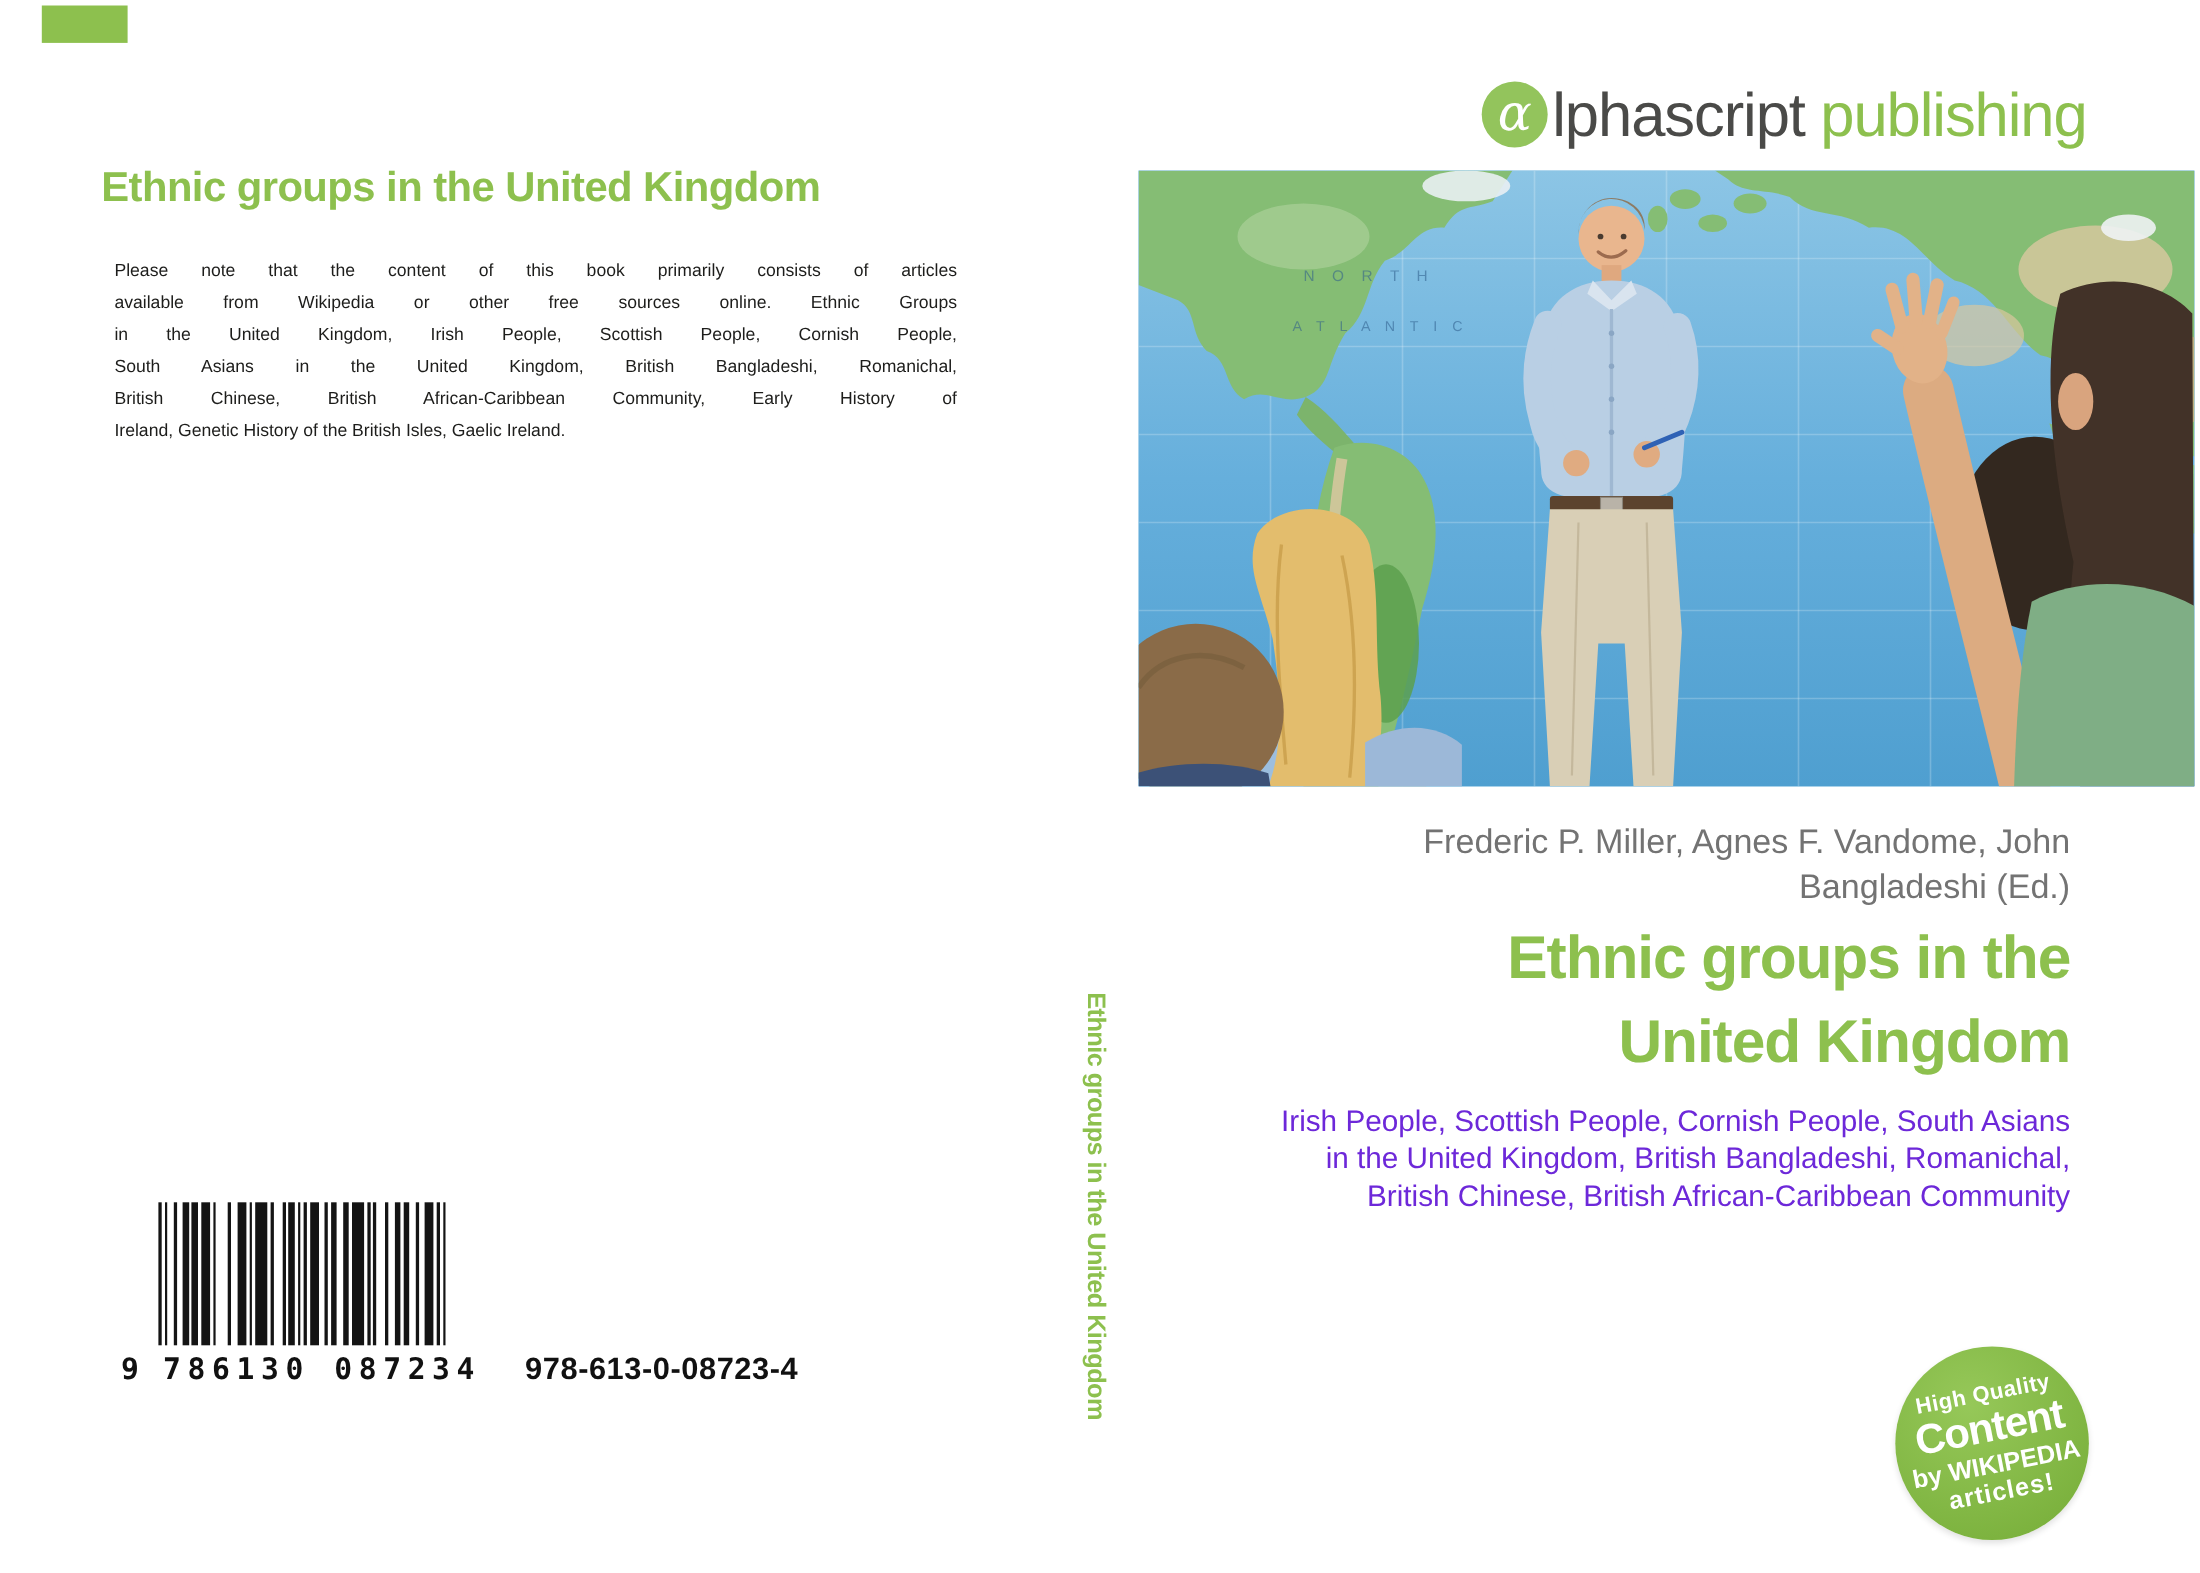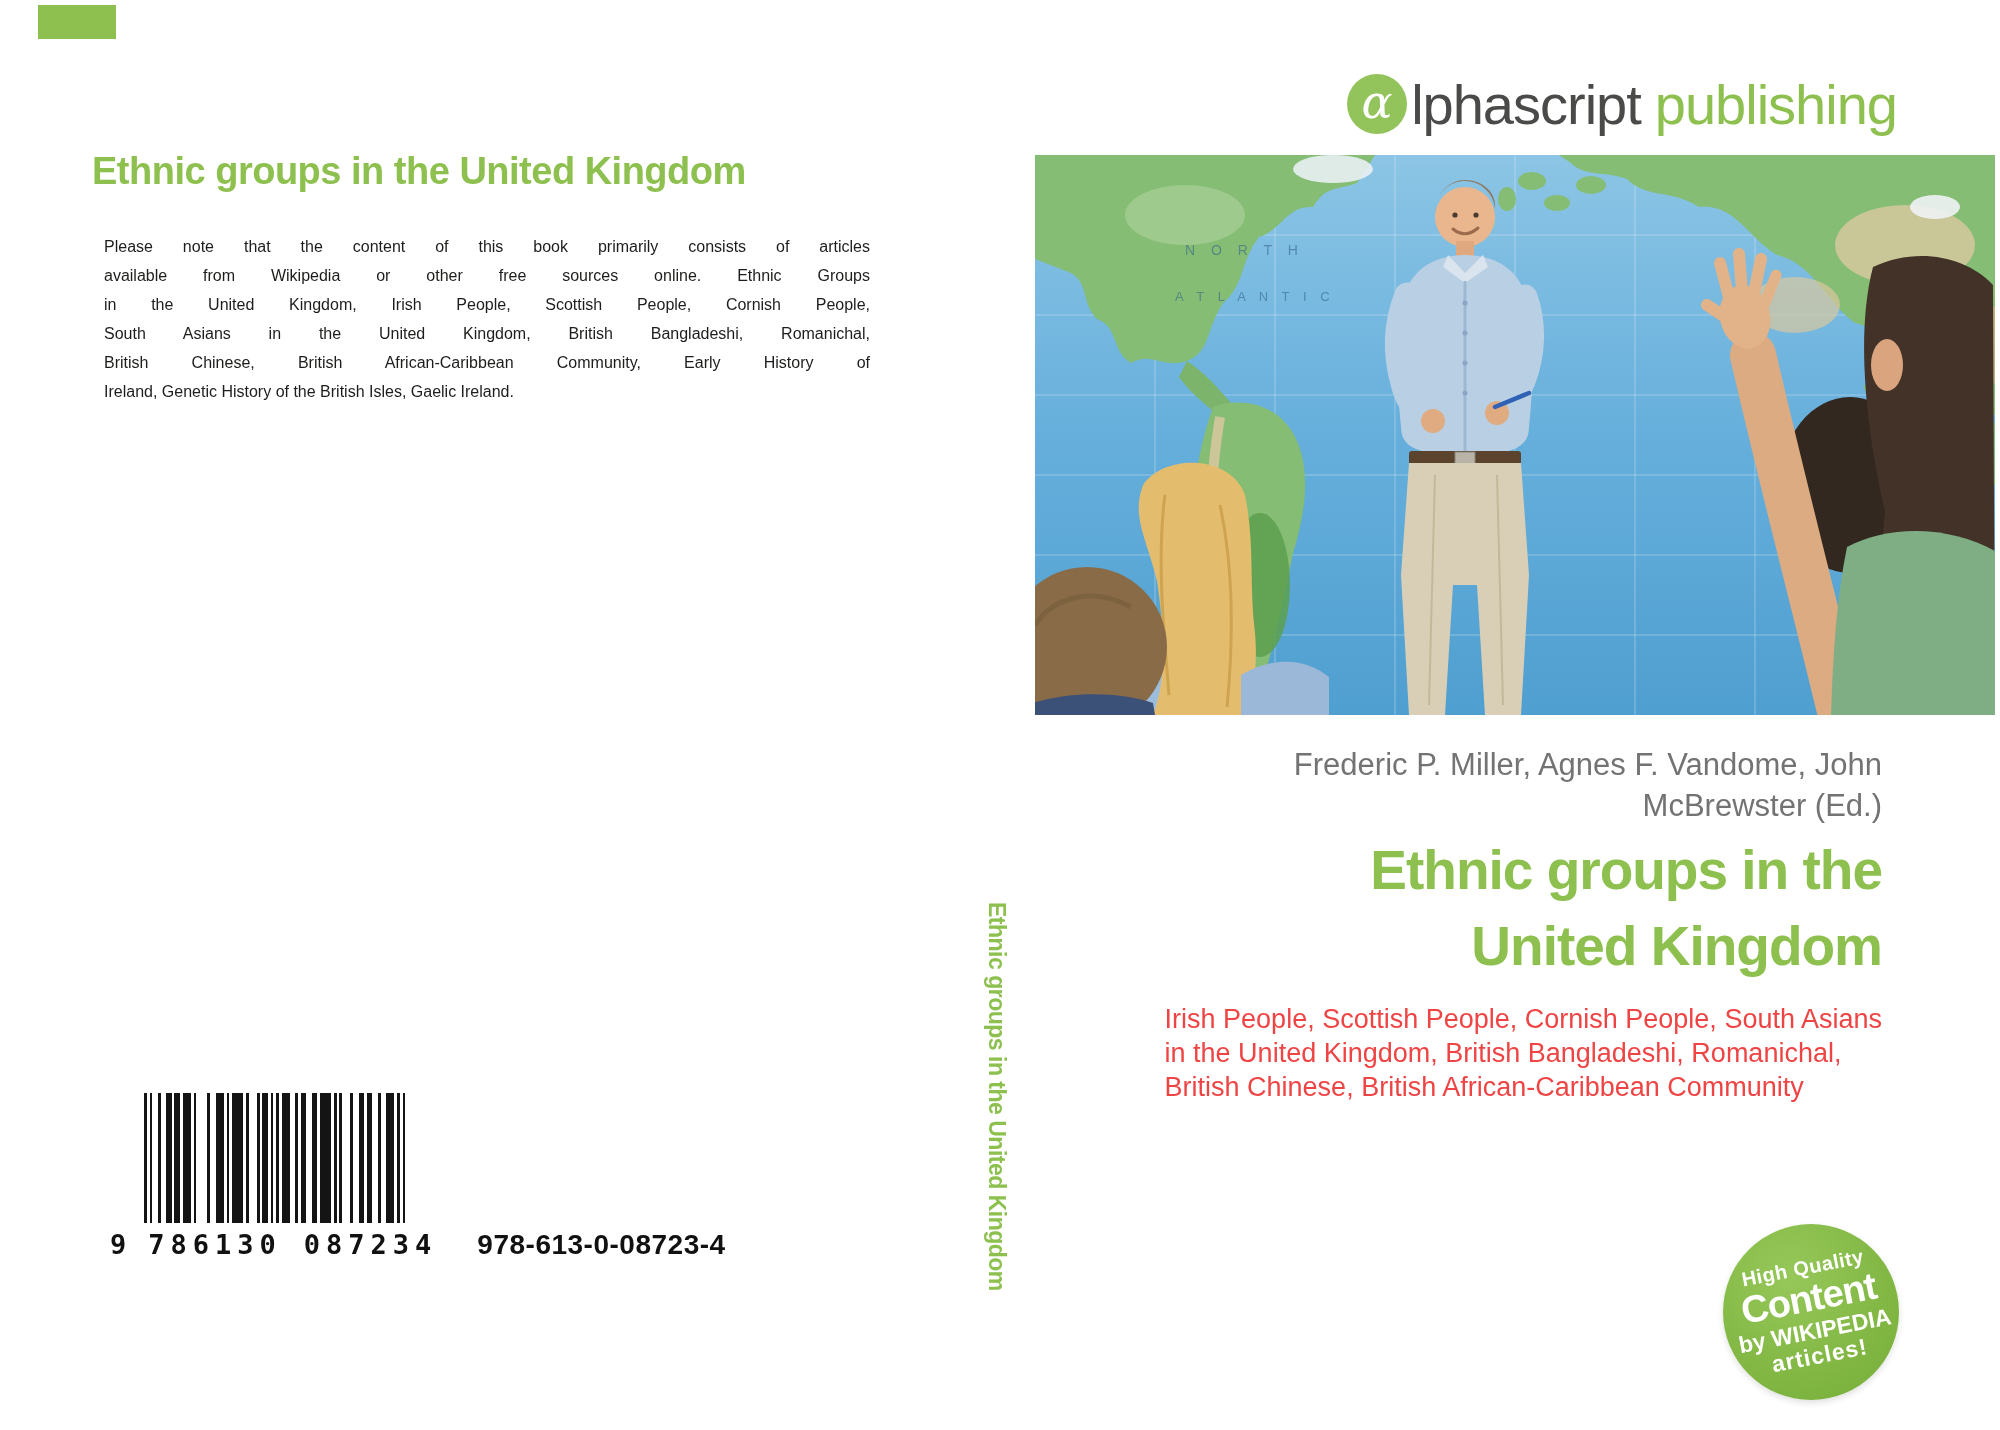--- a/index.html
+++ b/index.html
@@ -22,21 +22,21 @@
   .bc-body .jline{text-align:justify; text-align-last:justify;}
   .bc-body .jline.last{text-align-last:left;}
 
   
   .photo{left:1035px; top:155px; width:960px; height:560px; overflow:hidden; background:#6db4de;}
   .photo svg{display:block;}
 
   
   .authors{top:744px; right:118px; text-align:right; font-size:31px; line-height:41px; color:#737373;}
   .title{top:832px; right:118px; text-align:right; font-size:55px; line-height:76px; font-weight:bold; color:#8dc04e; letter-spacing:-1px;}
-  .subtitle{top:1002px; right:118px; text-align:left; font-size:27px; line-height:34px; color:#ef4444;}
+  .subtitle{top:1002px; right:118px; text-align:right; font-size:27px; line-height:34px; color:#6d28d9;}
 
   
   .spine{left:983px; top:902px; height:440px; writing-mode:vertical-rl; text-orientation:mixed; font-size:23px; font-weight:bold; color:#8dc04e; letter-spacing:-0.5px; white-space:nowrap;}
 
   
   .barcode{left:144px; top:1093px;}
   .bars{display:flex; height:130px; align-items:stretch;}
   .bars span{display:block; height:100%;}
   .bars .bar{background:#141414;}
   .bars .gap{background:transparent;}
@@ -186,21 +186,21 @@
       <path d="M206 520 C240 500 272 504 294 522 L294 560 L206 560 Z" fill="#9cb8d8"></path>
       <circle cx="52" cy="492" r="80" fill="#8a6b48"></circle>
       <path d="M0 470 C20 440 60 432 96 452" stroke="#79603f" stroke-width="5" fill="none" opacity="0.8"></path>
       <path d="M-8 550 C30 536 84 536 118 548 L120 560 L-10 560 Z" fill="#3c5177"></path>
     </g>
   </svg>
 </div>
 
 <div class="abs authors">
   <div>Frederic P. Miller, Agnes F. Vandome, John</div>
-  <div>McBrewster (Ed.)</div>
+  <div>Bangladeshi (Ed.)</div>
 </div>
 
 <div class="abs title">
   <div>Ethnic groups in the</div>
   <div>United Kingdom</div>
 </div>
 
 <div class="abs subtitle">
   <div>Irish People, Scottish People, Cornish People, South Asians</div>
   <div>in the United Kingdom, British Bangladeshi, Romanichal,</div>

